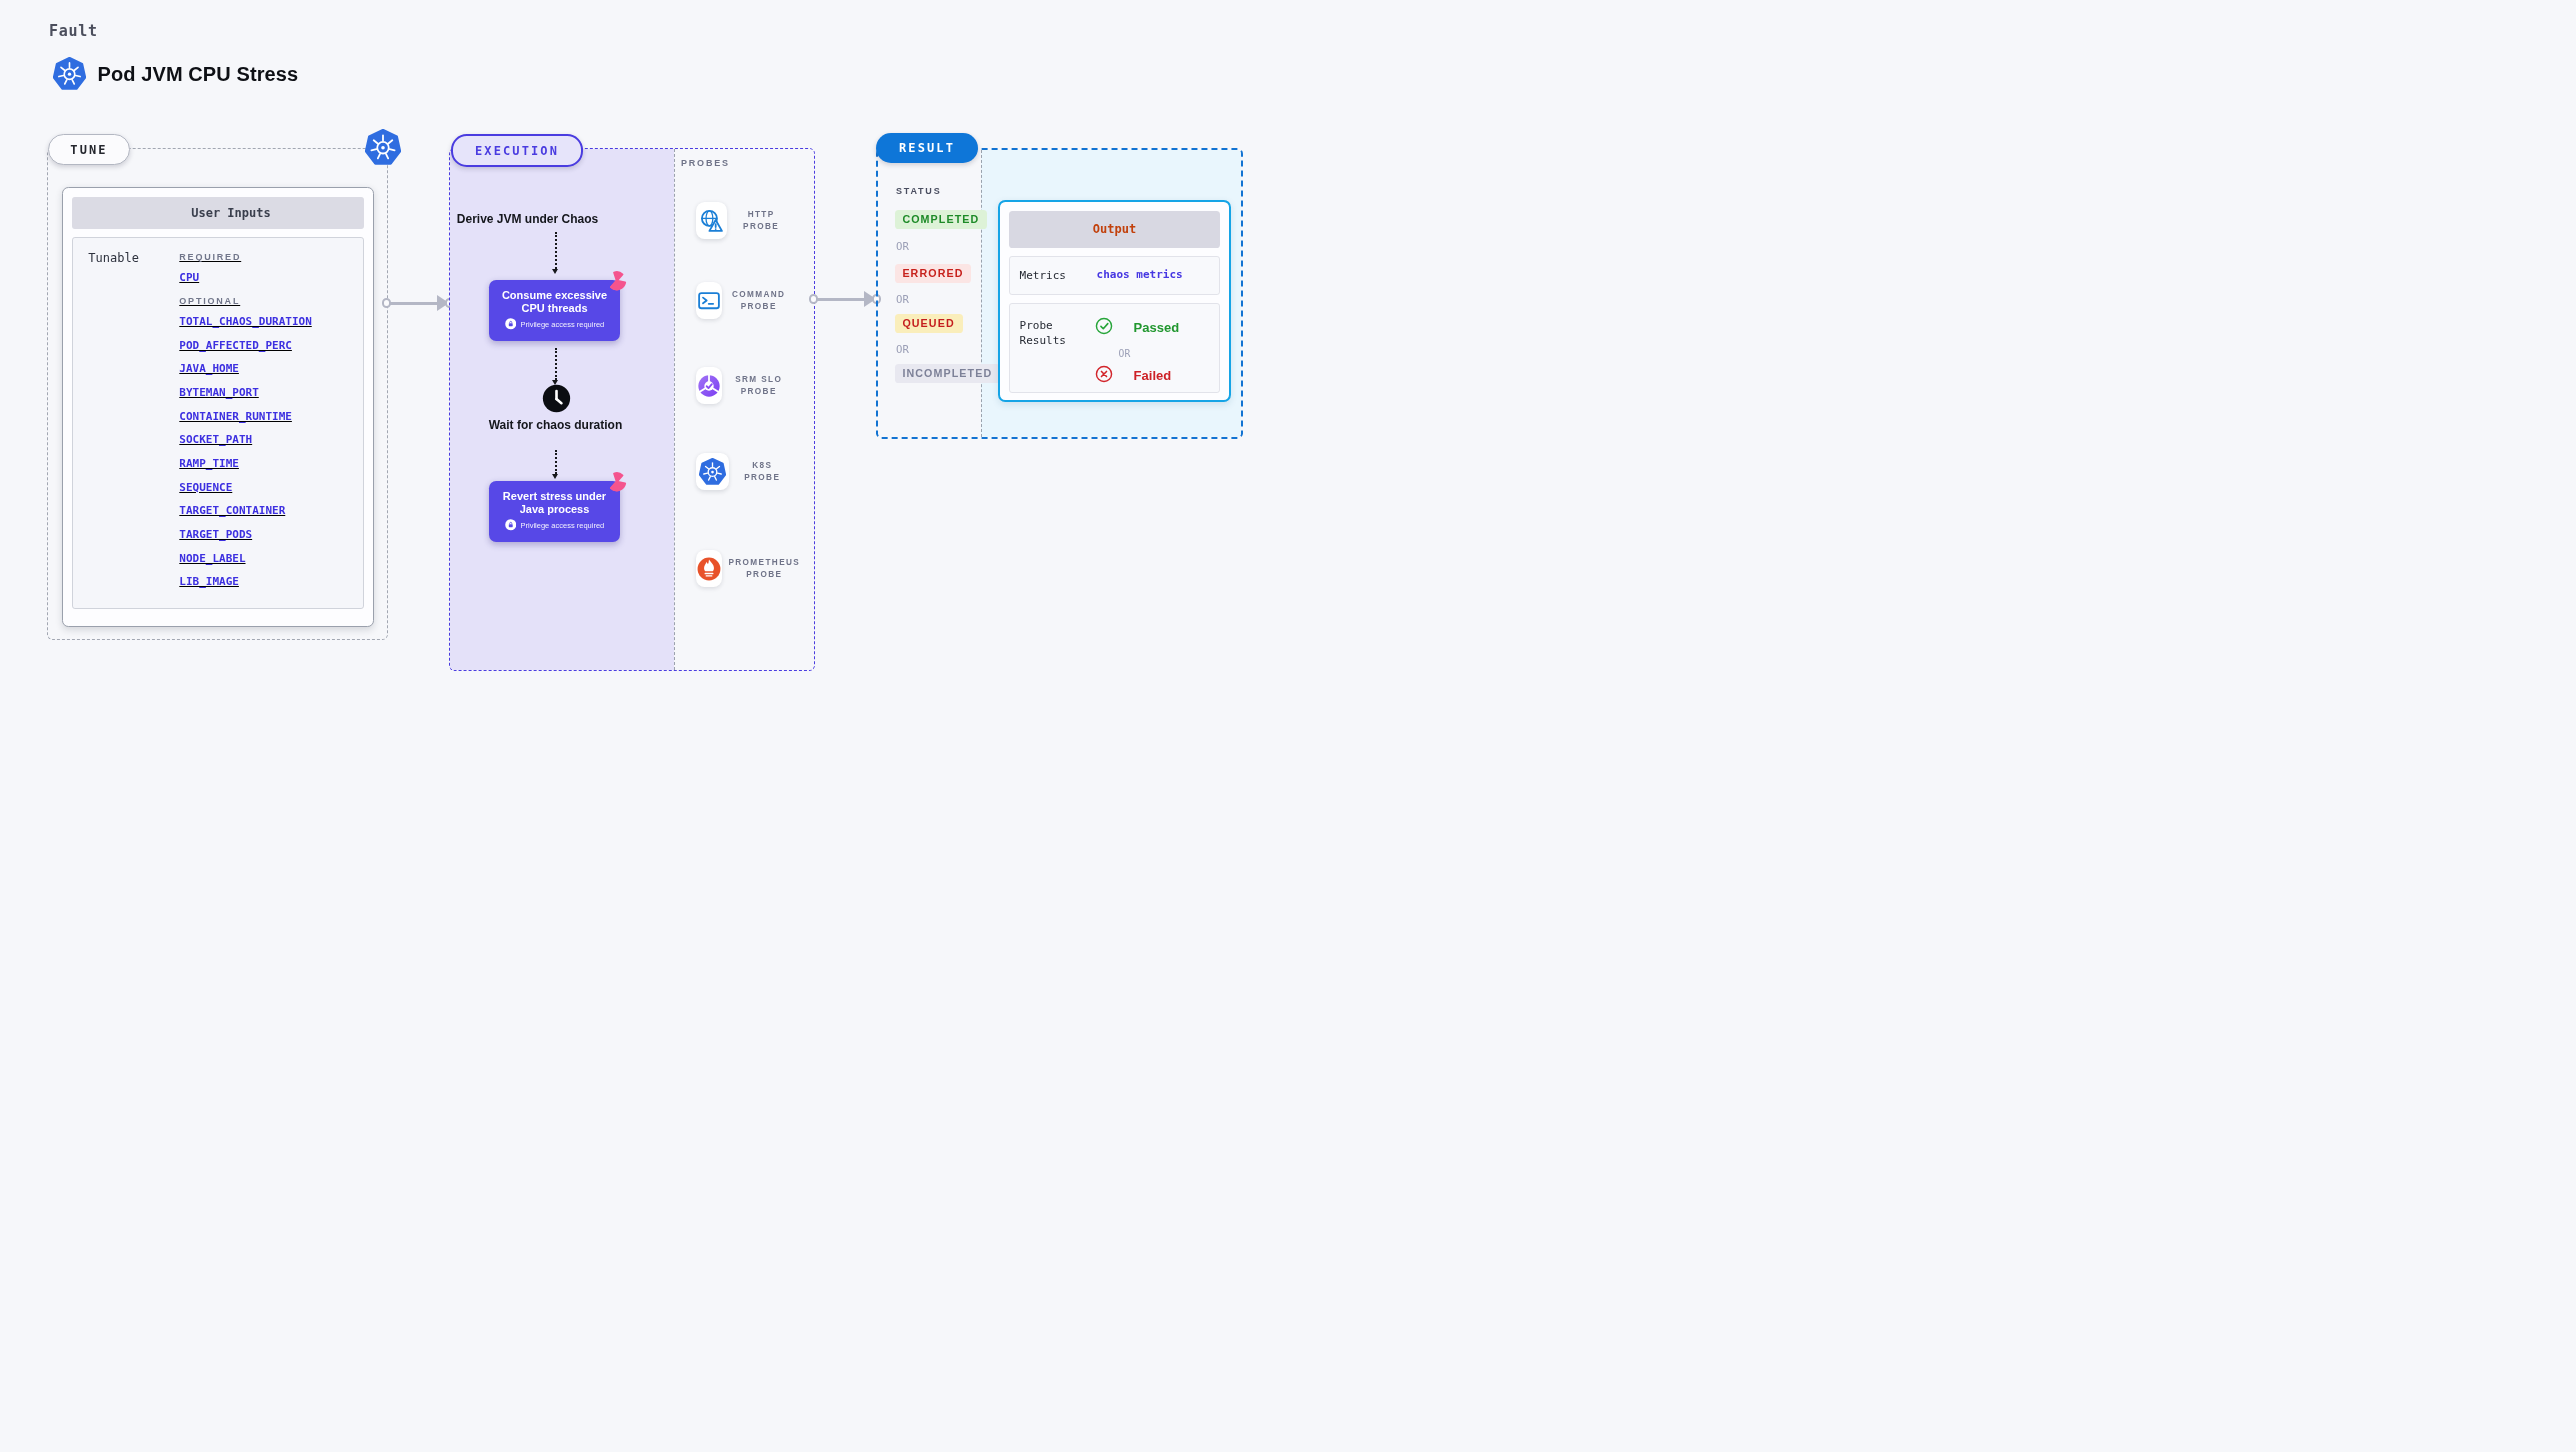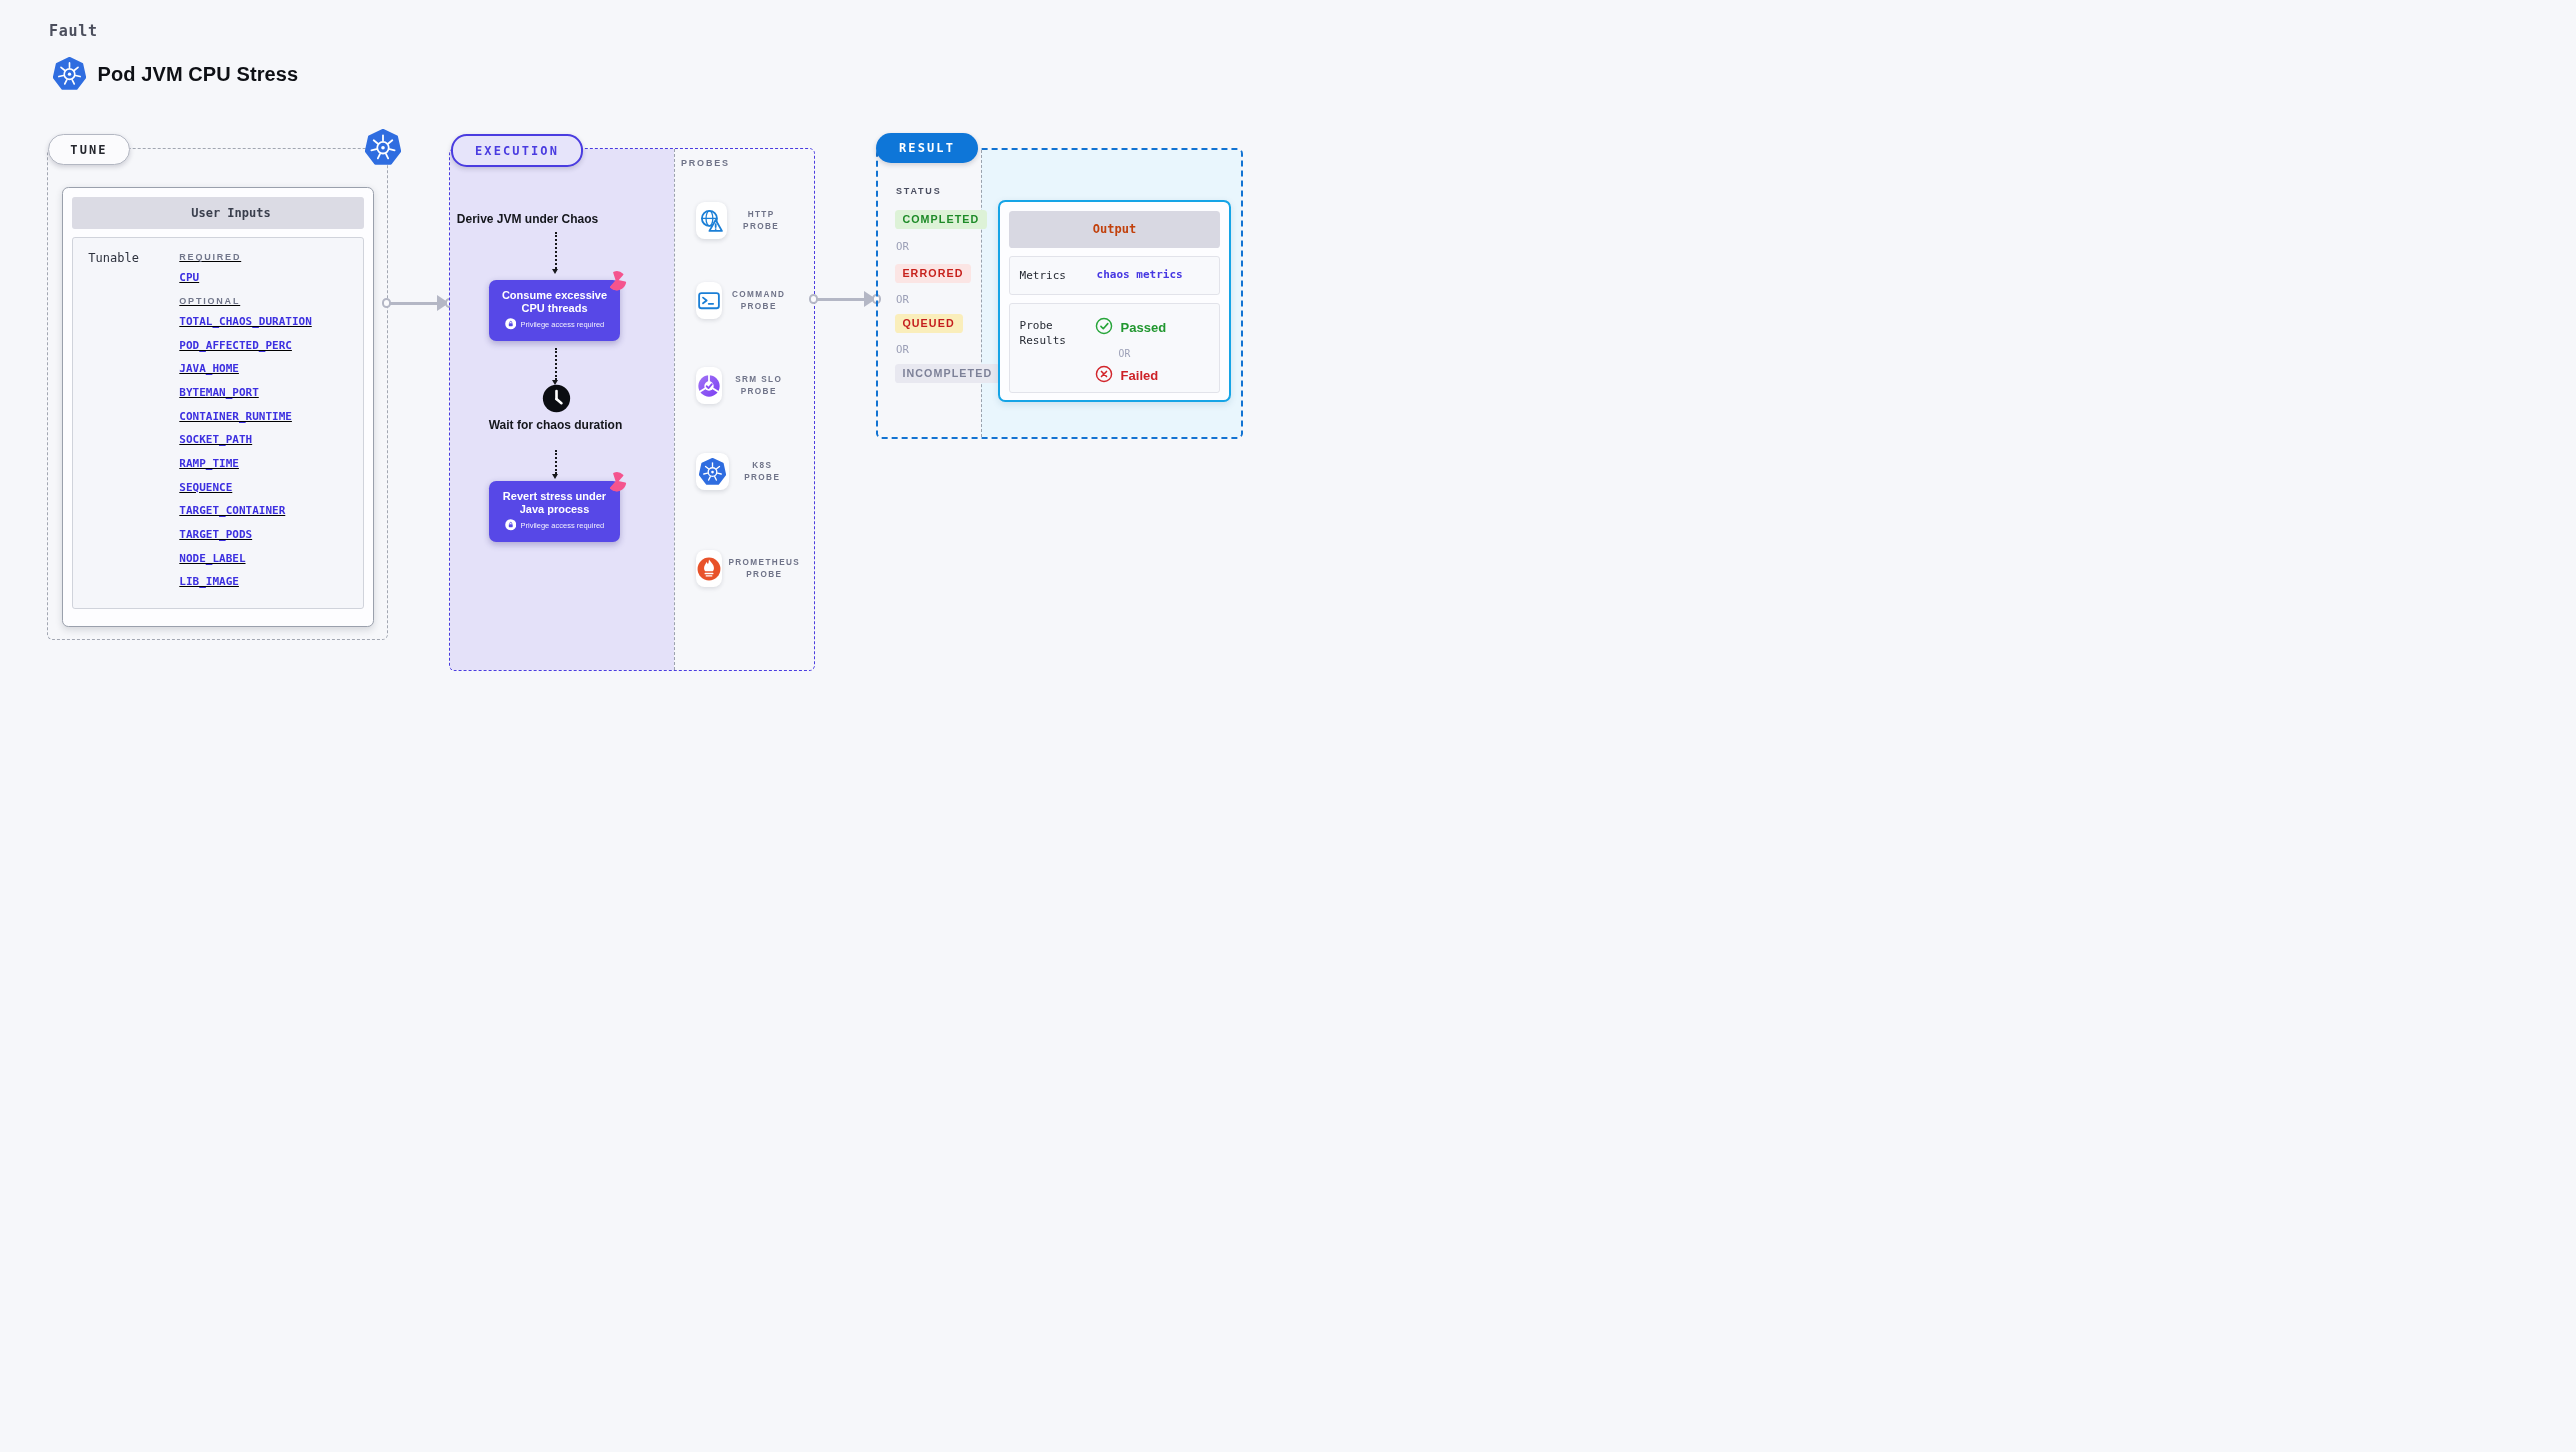--- a/index.html
+++ b/index.html
@@ -82,21 +82,21 @@
             border:2.1px solid #15a4e6;border-radius:7.2px;box-shadow:0 2.9px 7.2px rgba(20,80,120,.12);}
   .out-header{position:absolute;left:8.6px;top:8.6px;right:8.6px;height:37px;background:#d8d8e2;
               border-radius:3.6px;display:flex;align-items:center;justify-content:center;
               font-size:12px;font-weight:600;color:#c2410c;}
   .out-row{position:absolute;left:8.6px;right:8.6px;background:#f8f9fc;border:1.1px solid #e2e3ea;
            border-radius:2.9px;}
   .row-metrics{top:54px;height:37px;}
   .row-probe{top:101px;height:88px;}
   .out-label{position:absolute;left:10px;font-size:11px;color:#262a33;line-height:15px;}
   .metrics-value{position:absolute;left:87px;top:10.7px;font-size:11px;font-weight:600;color:#4637e2;cursor:pointer;}
-  .pf-row{position:absolute;display:flex;align-items:center;gap:8px;}
+  .pf-row{position:absolute;display:flex;align-items:center;gap:21px;}
   .pf-text-pass{font-size:13px;font-weight:700;color:#21972f;}
   .pf-text-fail{font-size:13px;font-weight:700;color:#cd2127;}
   .out-or{position:absolute;left:109px;top:44px;font-size:9.7px;color:#9b9fb6;}
 
   
   .h-arrow{position:absolute;height:12px;}
   .h-arrow .line{position:absolute;left:2.9px;right:10px;top:4.7px;height:3.6px;background:#b4b7c5;border-radius:1.4px;}
   .h-arrow .head{position:absolute;right:1.4px;top:-2.5px;width:0;height:0;
                  border-top:8.6px solid transparent;border-bottom:8.6px solid transparent;
                  border-left:12px solid #b4b7c5;}

